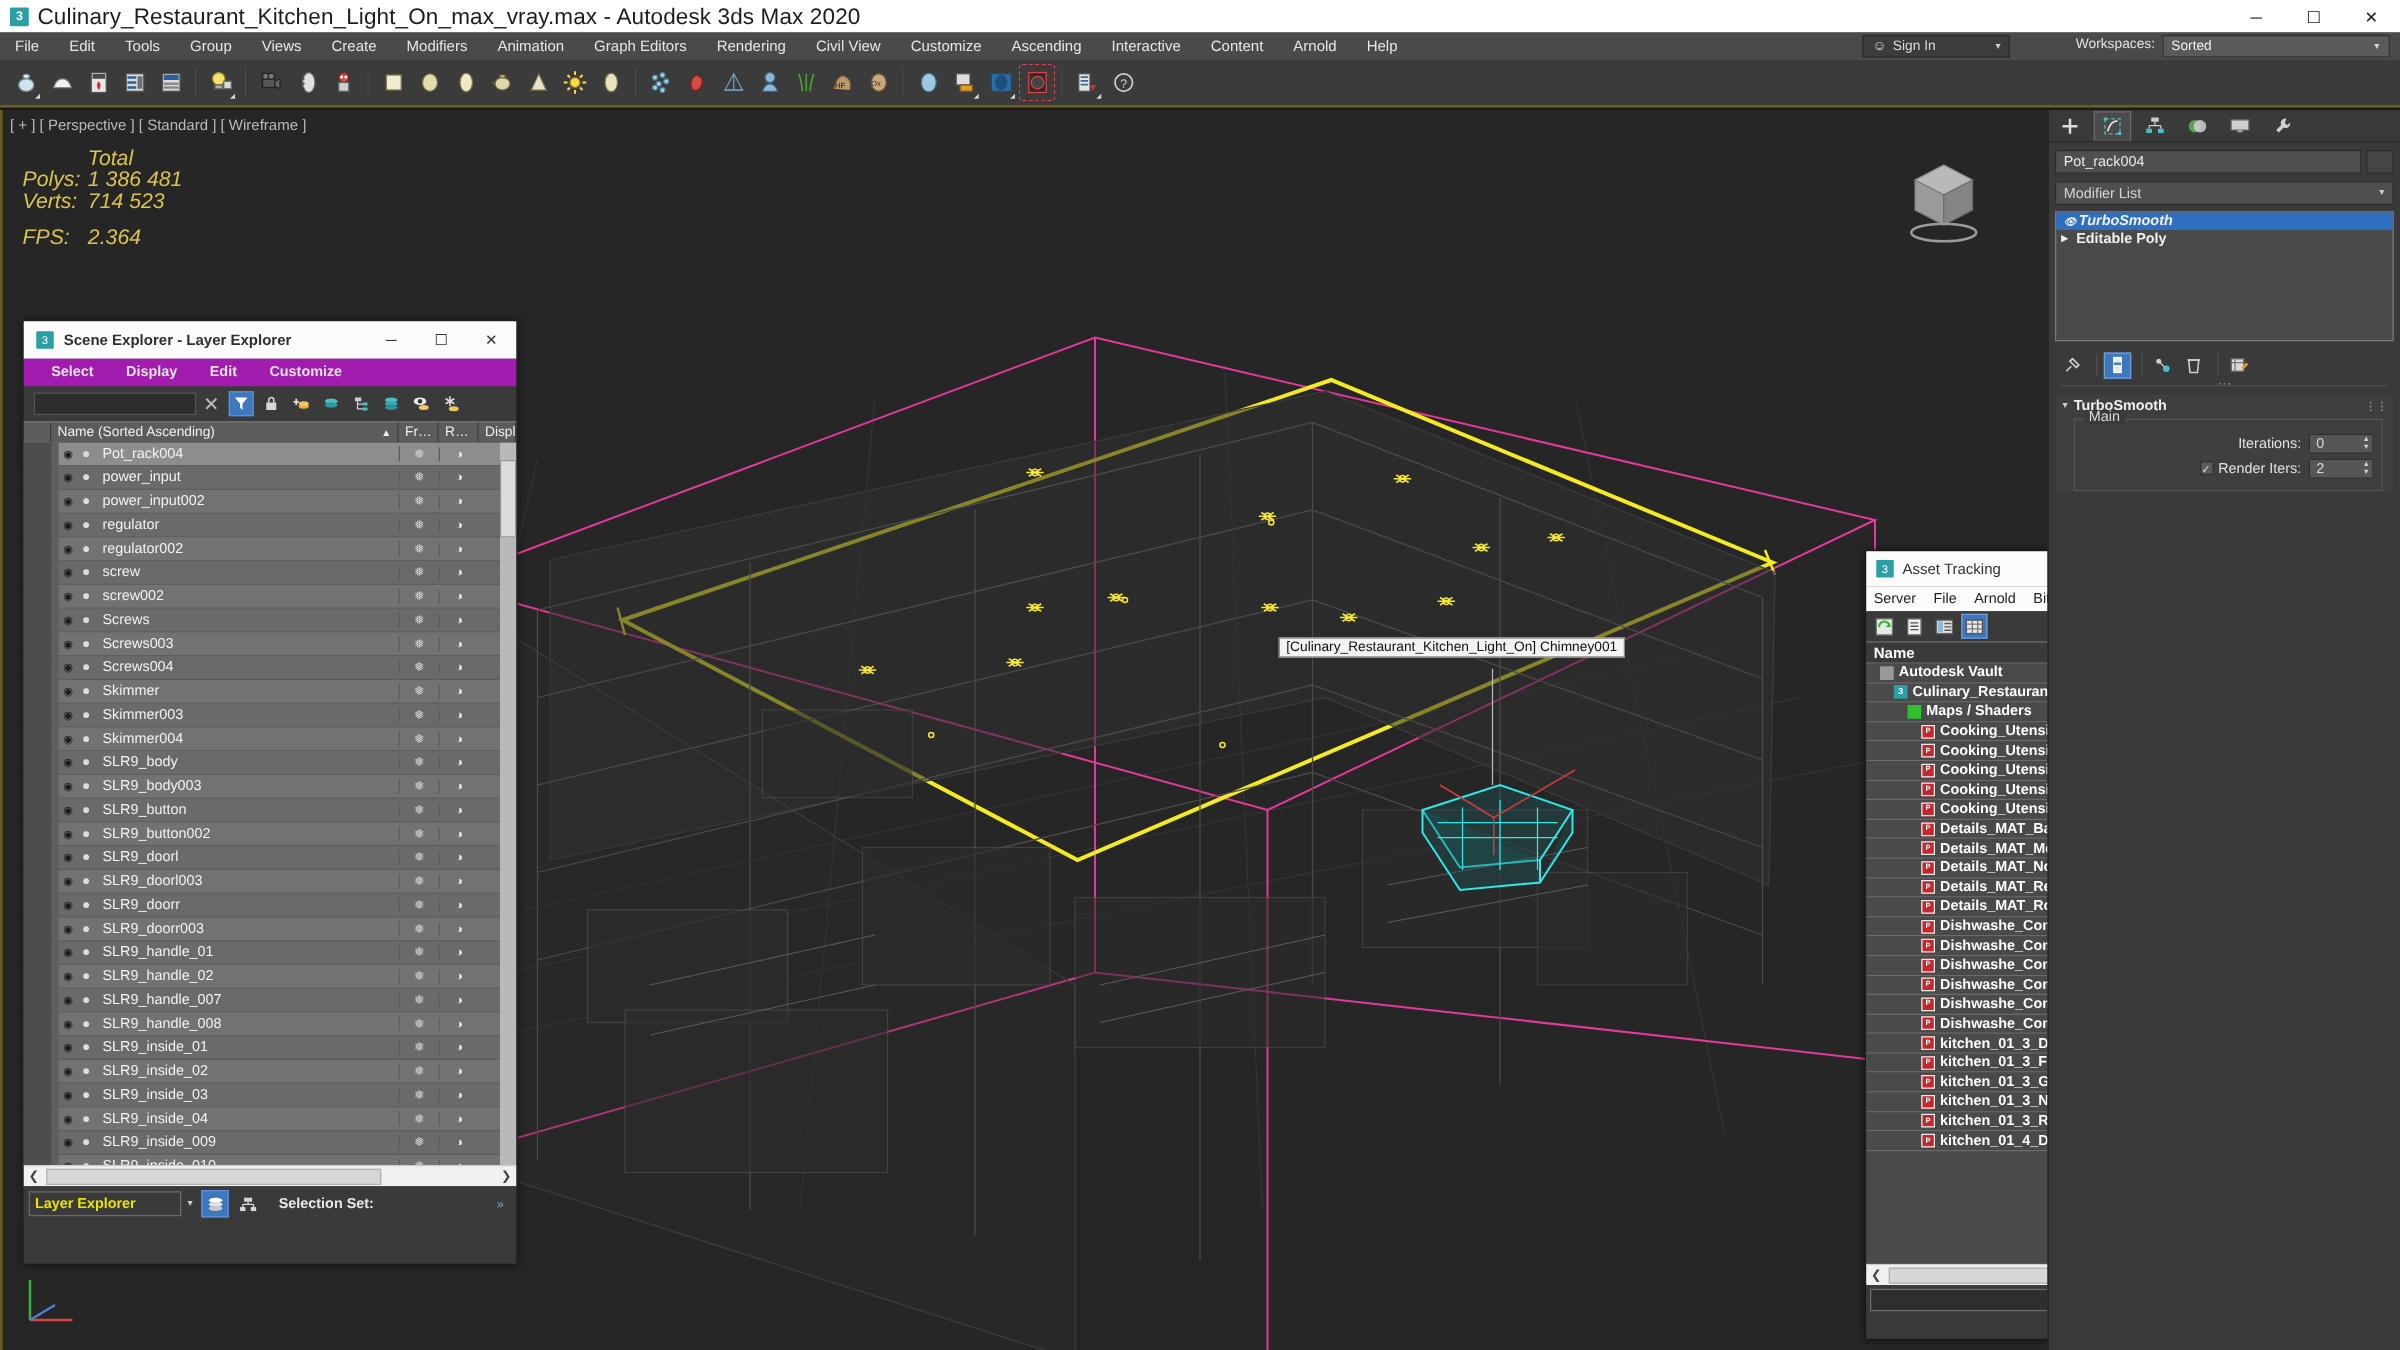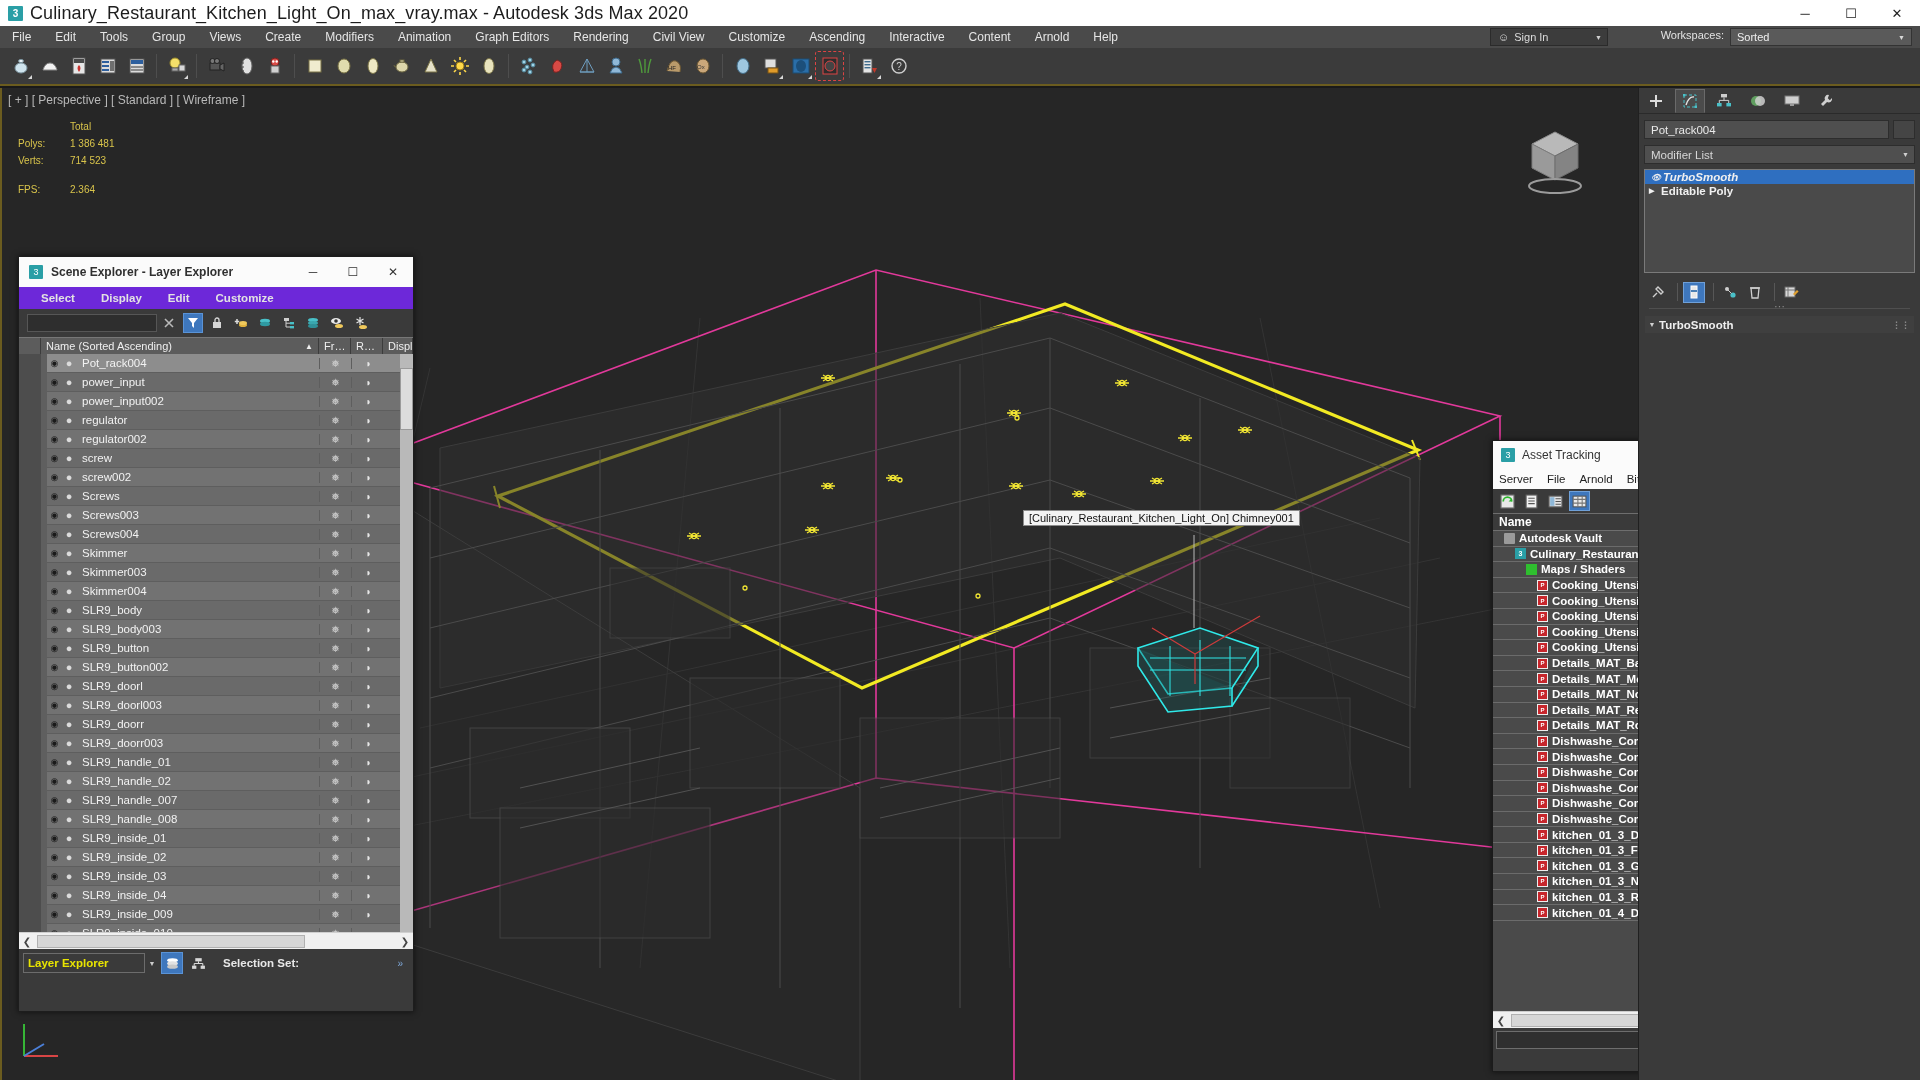--- a/index.html
+++ b/index.html
@@ -45,40 +45,40 @@
   .corner::after { content:''; position:absolute; right:2px; bottom:1px;
     border-left:4px solid transparent; border-bottom:4px solid #d8d8d8; }
 
   
   .viewport { position:absolute; left:0; top:88px; width:1638px; height:992px;
     background:#262626; overflow:hidden; }
   .vp-label { position:absolute; left:8px; top:5px; font-size:12px; color:#b9b9b9; }
   .vp-stats { position:absolute; left:18px; top:30px; font-size:11.5px; color:#d9c44b;
     line-height:17px; }
   .vp-stats table { border-collapse:collapse; }
-  .vp-stats td { padding:0 6px 0 0; font-size:10px; color:#d9c44b; }
+  .vp-stats td { padding:0 6px 0 0; font-size:17px; color:#d9c44b;font-style:italic; }
   .vp-stats td.lbl { text-align:left; width:52px; }
   .vp-left-line { position:absolute; left:0; top:0; width:2px; height:992px; background:#6b5c1f; }
   .vp-tooltip { position:absolute; left:1023px; top:422px; background:#f3f3f3;
     border:1px solid #8a8a8a; font-size:11px; color:#111; padding:1px 5px; white-space:nowrap; }
   .axis-gizmo { position:absolute; left:14px; bottom:14px; width:56px; height:56px; }
 
   .vcube { position:absolute; right:40px; top:28px; width:86px; height:86px; }
 
   
   .scene-explorer { position:absolute; left:18px; top:256px; width:396px; height:756px;
     background:#3a3a3a; border:1px solid #1d1d1d; box-shadow:0 0 6px rgba(0,0,0,.6); }
   .se-title { height:30px; background:#fbfbfb; display:flex; align-items:center; }
   .se-title .ico { width:14px;height:14px;background:#2a9fa6;color:#fff;font-size:9px;
     display:flex;align-items:center;justify-content:center;margin:0 8px 0 10px;border-radius:1px;}
   .se-title .t { font-size:12px; color:#303030;font-weight:bold; }
   .se-title .btns { margin-left:auto; display:flex; }
   .se-title .btns div { width:40px; height:30px; display:flex; align-items:center;
     justify-content:center; font-size:12px; color:#333; }
-  .se-menu { height:22px; background:#6d28d9; display:flex; align-items:center; padding-left:22px; }
+  .se-menu { height:22px; background:#a21caf; display:flex; align-items:center; padding-left:22px; }
   .se-menu span { font-size:11.5px; color:#e3e3e3; margin-right:26px; font-weight:bold; }
   .se-tools { height:28px; display:flex; align-items:center; padding:0 4px; }
   .se-search { width:130px; height:18px; background:#2e2e2e; border:1px solid #565656;
     margin-left:4px; }
   .se-tb { width:20px; height:20px; margin:0 2px; display:flex; align-items:center;
     justify-content:center; }
   .se-tb.on { background:#3e77bd; border:1px solid #5a93d6; }
   .se-hdr { height:17px; background:#5c5c5c; display:flex; align-items:center;
     font-size:11px; color:#efefef; border-top:1px solid #777; }
   .se-hdr .cell { border-right:1px solid #3c3c3c; height:17px; line-height:17px;
@@ -1426,14 +1426,33 @@
   </div>
 
   <div class="cp-divider"></div>
 
   <div class="rollout">
     <div class="rollout-hdr">
       <span class="tri">▼</span>
       <span>TurboSmooth</span>
       <span style="margin-left:auto;margin-right:4px;color:#8a8a8a;font-size:9px;">⋮⋮</span>
     </div>
+    <div class="grp">
+      <span class="gl">Main</span>
+      <div class="prow">
+        <span class="lbl">Iterations:</span>
+        <div class="spin">
+          <span>0</span>
+          <span class="ar">▲<br>▼</span>
+        </div>
+      </div>
+      <div class="prow">
+        <span style="flex:1"></span>
+        <span class="cb">✓</span>
+        <span style="font-size:11.5px;color:#e2e2e2;padding-right:6px;">Render Iters:</span>
+        <div class="spin">
+          <span>2</span>
+          <span class="ar">▲<br>▼</span>
+        </div>
+      </div>
+    </div>
   </div>
 </div>
 
 </body></html>

